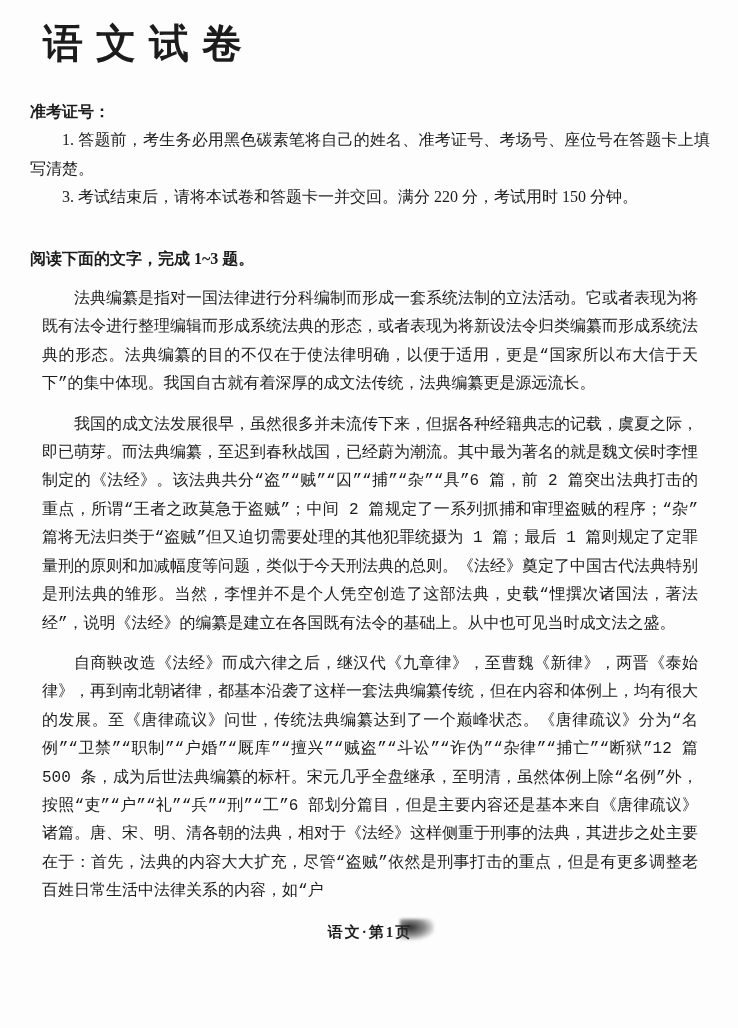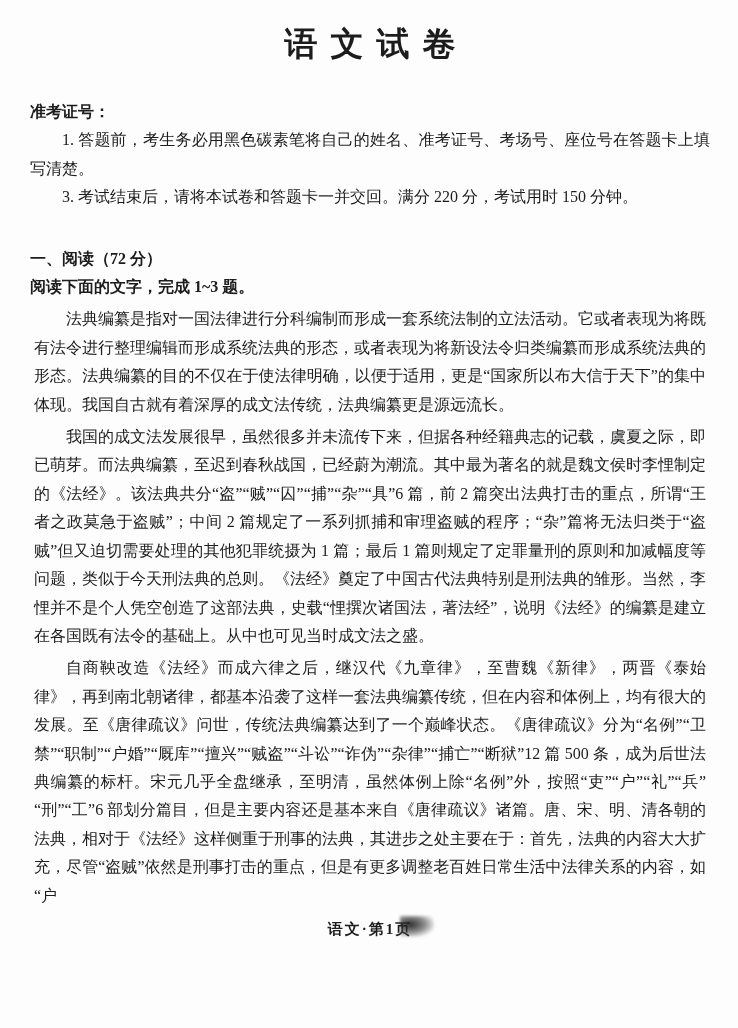--- a/index.html
+++ b/index.html
@@ -16,22 +16,22 @@
     color: #1c1c1c;
     font-family: "Liberation Serif", "DejaVu Serif", serif;
     font-size: 16px;
     line-height: 28.4px;
     box-sizing: border-box;
     padding: 20px 28px 0 30px;
     overflow: hidden;
   }
   .title {
     margin: 2px 0 32px 0;
-    text-align: center;
-    font-size: 33px;
+    text-align: left;
+    font-size: 40px;
     line-height: 44px;
     font-weight: 700;
     letter-spacing: 13px;
     text-indent: 13px; 
     font-family: "Liberation Serif", "DejaVu Serif", serif;
   }
   .notice-heading {
     font-weight: 700;
   }
   .notice-item {
@@ -43,23 +43,24 @@
   }
   .sec-heading,
   .part-heading {
     font-weight: 700;
   }
   .instruction,
   .material-label {
     font-weight: 700;
   }
   .para {
-    margin: 4px;
+    margin: 12px;
     text-indent: 2em;
     text-align: justify;
+    font-family: Liberation Mono, monospace;
   }
   .footer {
     position: relative;
     margin-top: 5px;
     text-align: center;
     font-size: 15px;
     font-weight: 700;
     letter-spacing: 2px;
   }
   .smudge {
@@ -83,21 +84,20 @@
 
   <h1 class="title">语文试卷</h1>
 
   <div class="notice">
     <div class="notice-heading">准考证号：</div>
     <div class="notice-item">1. 答题前，考生务必用黑色碳素笔将自己的姓名、准考证号、考场号、座位号在答题卡上填写清楚。</div>
     <div class="notice-item">3. 考试结束后，请将本试卷和答题卡一并交回。满分 220 分，考试用时 150 分钟。</div>
   </div>
 
   <div class="reading">
-    <div class="sec-heading">一、阅读（72 分）</div>
     <div class="instruction">阅读下面的文字，完成 1~3 题。</div>
 
     <p class="para">法典编纂是指对一国法律进行分科编制而形成一套系统法制的立法活动。它或者表现为将既有法令进行整理编辑而形成系统法典的形态，或者表现为将新设法令归类编纂而形成系统法典的形态。法典编纂的目的不仅在于使法律明确，以便于适用，更是“国家所以布大信于天下”的集中体现。我国自古就有着深厚的成文法传统，法典编纂更是源远流长。</p>
     <p class="para">我国的成文法发展很早，虽然很多并未流传下来，但据各种经籍典志的记载，虞夏之际，即已萌芽。而法典编纂，至迟到春秋战国，已经蔚为潮流。其中最为著名的就是魏文侯时李悝制定的《法经》。该法典共分“盗”“贼”“囚”“捕”“杂”“具”6 篇，前 2 篇突出法典打击的重点，所谓“王者之政莫急于盗贼”；中间 2 篇规定了一系列抓捕和审理盗贼的程序；“杂”篇将无法归类于“盗贼”但又迫切需要处理的其他犯罪统摄为 1 篇；最后 1 篇则规定了定罪量刑的原则和加减幅度等问题，类似于今天刑法典的总则。《法经》奠定了中国古代法典特别是刑法典的雏形。当然，李悝并不是个人凭空创造了这部法典，史载“悝撰次诸国法，著法经”，说明《法经》的编纂是建立在各国既有法令的基础上。从中也可见当时成文法之盛。</p>
     <p class="para">自商鞅改造《法经》而成六律之后，继汉代《九章律》，至曹魏《新律》，两晋《泰始律》，再到南北朝诸律，都基本沿袭了这样一套法典编纂传统，但在内容和体例上，均有很大的发展。至《唐律疏议》问世，传统法典编纂达到了一个巅峰状态。《唐律疏议》分为“名例”“卫禁”“职制”“户婚”“厩库”“擅兴”“贼盗”“斗讼”“诈伪”“杂律”“捕亡”“断狱”12 篇 500 条，成为后世法典编纂的标杆。宋元几乎全盘继承，至明清，虽然体例上除“名例”外，按照“吏”“户”“礼”“兵”“刑”“工”6 部划分篇目，但是主要内容还是基本来自《唐律疏议》诸篇。唐、宋、明、清各朝的法典，相对于《法经》这样侧重于刑事的法典，其进步之处主要在于：首先，法典的内容大大扩充，尽管“盗贼”依然是刑事打击的重点，但是有更多调整老百姓日常生活中法律关系的内容，如“户</p>
   </div>
 
   <div class="footer">
     <span>语文·第1页</span>
     <span class="smudge"></span>

